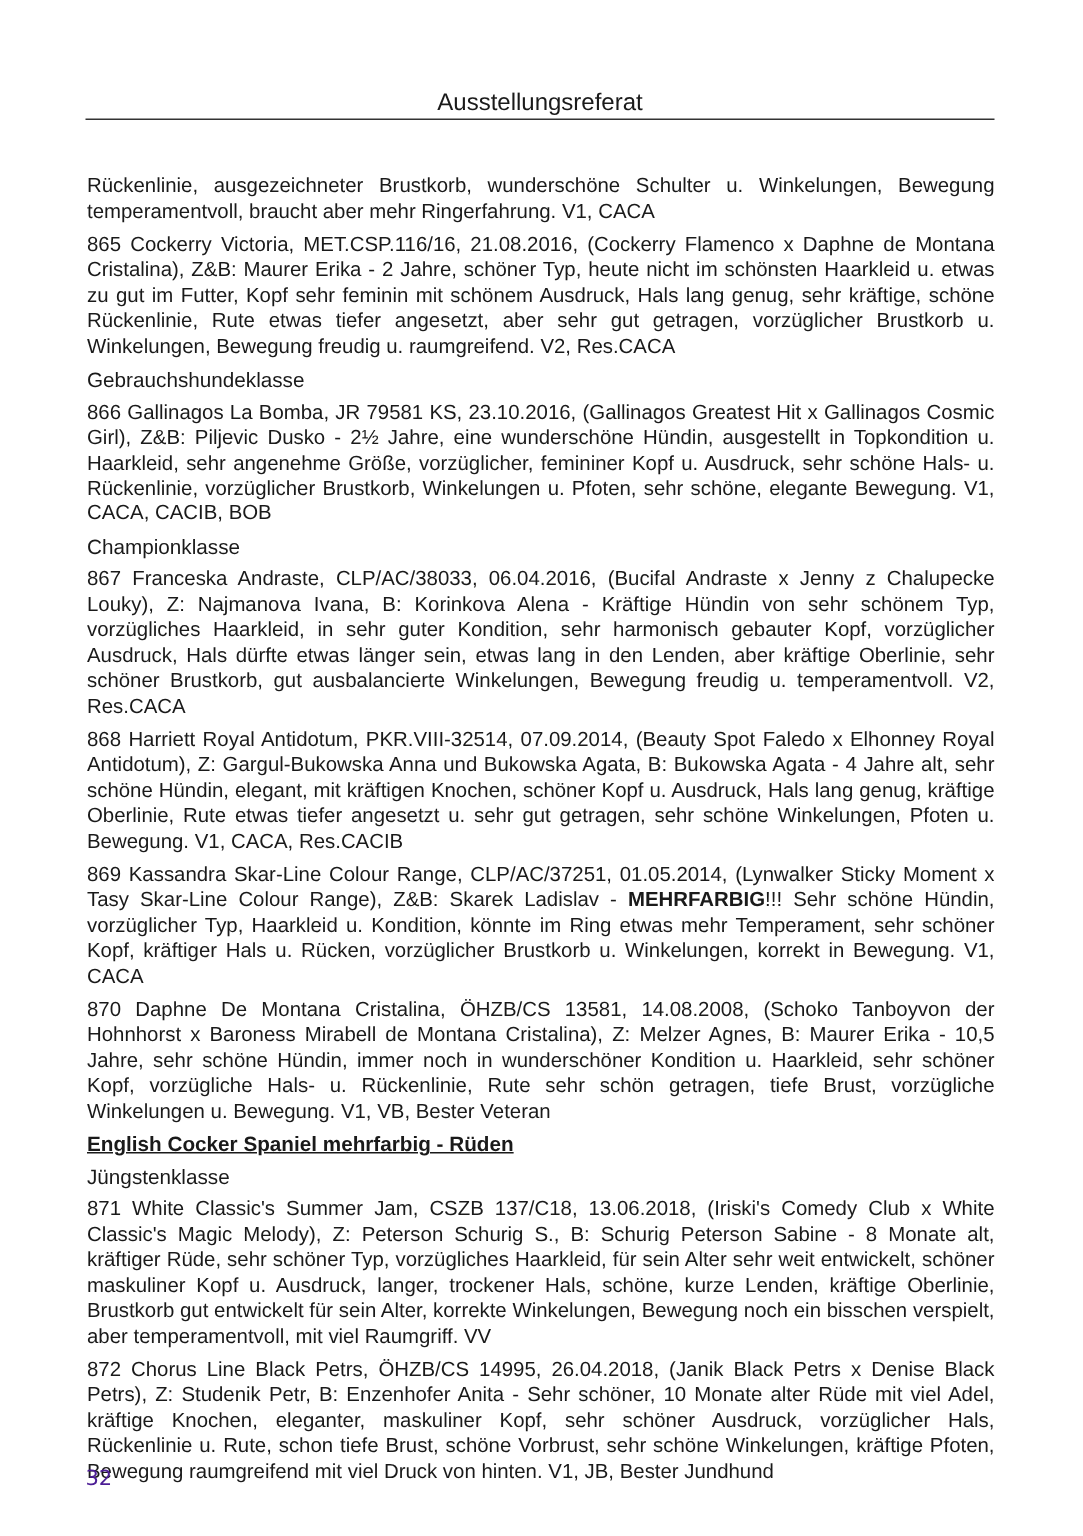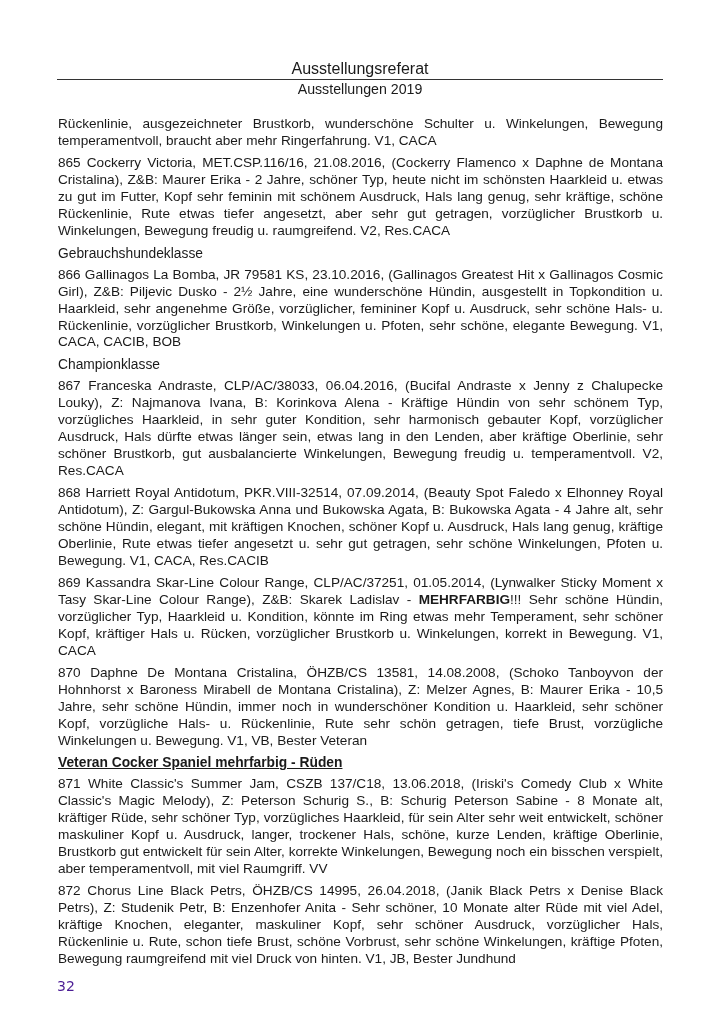--- a/index.html
+++ b/index.html
@@ -14,31 +14,31 @@
   .body h3 { margin:0 0 5px 0; font-size:13.8px; font-weight:normal; line-height:17px; }
   .body h2 { margin:0 0 5px 0; font-size:13.8px; font-weight:bold; text-decoration:underline; line-height:17px; }
   .page-num { position:absolute; left:57px; top:978px; font-family:"DejaVu Sans", sans-serif; font-size:14px; color:#4c1d95; }
 </style>
 </head>
 <body>
 
 <div class="header">
   <div class="t1">Ausstellungsreferat</div>
   <div class="rule"></div>
-  <div class="t2">Ausstellungen 2019</div>
 </div>
 
 <div class="body">
   <p>Rückenlinie, ausgezeichneter Brustkorb, wunderschöne Schulter u. Winkelungen, Bewegung temperamentvoll, braucht aber mehr Ringerfahrung. V1, CACA</p>
   <p>865 Cockerry Victoria, MET.CSP.116/16, 21.08.2016, (Cockerry Flamenco x Daphne de Montana Cristalina), Z&amp;B: Maurer Erika - 2 Jahre, schöner Typ, heute nicht im schönsten Haarkleid u. etwas zu gut im Futter, Kopf sehr feminin mit schönem Ausdruck, Hals lang genug, sehr kräftige, schöne Rückenlinie, Rute etwas tiefer angesetzt, aber sehr gut getragen, vorzüglicher Brustkorb u. Winkelungen, Bewegung freudig u. raumgreifend. V2, Res.CACA</p>
   <h3>Gebrauchshundeklasse</h3>
   <p>866 Gallinagos La Bomba, JR 79581 KS, 23.10.2016, (Gallinagos Greatest Hit x Gallinagos Cosmic Girl), Z&amp;B: Piljevic Dusko - 2½ Jahre, eine wunderschöne Hündin, ausgestellt in Topkondition u. Haarkleid, sehr angenehme Größe, vorzüglicher, femininer Kopf u. Ausdruck, sehr schöne Hals- u. Rückenlinie, vorzüglicher Brustkorb, Winkelungen u. Pfoten, sehr schöne, elegante Bewegung. V1, CACA, CACIB, BOB</p>
   <h3>Championklasse</h3>
   <p>867 Franceska Andraste, CLP/AC/38033, 06.04.2016, (Bucifal Andraste x Jenny z Chalupecke Louky), Z: Najmanova Ivana, B: Korinkova Alena - Kräftige Hündin von sehr schönem Typ, vorzügliches Haarkleid, in sehr guter Kondition, sehr harmonisch gebauter Kopf, vorzüglicher Ausdruck, Hals dürfte etwas länger sein, etwas lang in den Lenden, aber kräftige Oberlinie, sehr schöner Brustkorb, gut ausbalancierte Winkelungen, Bewegung freudig u. temperamentvoll. V2, Res.CACA</p>
   <p>868 Harriett Royal Antidotum, PKR.VIII-32514, 07.09.2014, (Beauty Spot Faledo x Elhonney Royal Antidotum), Z: Gargul-Bukowska Anna und Bukowska Agata, B: Bukowska Agata - 4 Jahre alt, sehr schöne Hündin, elegant, mit kräftigen Knochen, schöner Kopf u. Ausdruck, Hals lang genug, kräftige Oberlinie, Rute etwas tiefer angesetzt u. sehr gut getragen, sehr schöne Winkelungen, Pfoten u. Bewegung. V1, CACA, Res.CACIB</p>
   <p><span>869 Kassandra Skar-Line Colour Range, CLP/AC/37251, 01.05.2014, (Lynwalker Sticky Moment x Tasy Skar-Line Colour Range), Z&amp;B: Skarek Ladislav - </span><b>MEHRFARBIG</b><span>!!! Sehr schöne Hündin, vorzüglicher Typ, Haarkleid u. Kondition, könnte im Ring etwas mehr Temperament, sehr schöner Kopf, kräftiger Hals u. Rücken, vorzüglicher Brustkorb u. Winkelungen, korrekt in Bewegung. V1, CACA</span></p>
   <p>870 Daphne De Montana Cristalina, ÖHZB/CS 13581, 14.08.2008, (Schoko Tanboyvon der Hohnhorst x Baroness Mirabell de Montana Cristalina), Z: Melzer Agnes, B: Maurer Erika - 10,5 Jahre, sehr schöne Hündin, immer noch in wunderschöner Kondition u. Haarkleid, sehr schöner Kopf, vorzügliche Hals- u. Rückenlinie, Rute sehr schön getragen, tiefe Brust, vorzügliche Winkelungen u. Bewegung. V1, VB, Bester Veteran</p>
-  <h2>Veteran Cocker Spaniel mehrfarbig - Rüden</h2>
+  <h2>English Cocker Spaniel mehrfarbig - Rüden</h2>
+  <h3>Jüngstenklasse</h3>
   <p>871 White Classic's Summer Jam, CSZB 137/C18, 13.06.2018, (Iriski's Comedy Club x White Classic's Magic Melody), Z: Peterson Schurig S., B: Schurig Peterson Sabine - 8 Monate alt, kräftiger Rüde, sehr schöner Typ, vorzügliches Haarkleid, für sein Alter sehr weit entwickelt, schöner maskuliner Kopf u. Ausdruck, langer, trockener Hals, schöne, kurze Lenden, kräftige Oberlinie, Brustkorb gut entwickelt für sein Alter, korrekte Winkelungen, Bewegung noch ein bisschen verspielt, aber temperamentvoll, mit viel Raumgriff. VV</p>
   <p>872 Chorus Line Black Petrs, ÖHZB/CS 14995, 26.04.2018, (Janik Black Petrs x Denise Black Petrs), Z: Studenik Petr, B: Enzenhofer Anita - Sehr schöner, 10 Monate alter Rüde mit viel Adel, kräftige Knochen, eleganter, maskuliner Kopf, sehr schöner Ausdruck, vorzüglicher Hals, Rückenlinie u. Rute, schon tiefe Brust, schöne Vorbrust, sehr schöne Winkelungen, kräftige Pfoten, Bewegung raumgreifend mit viel Druck von hinten. V1, JB, Bester Jundhund</p>
 </div>
 
 <div class="page-num">32</div>
 
 </body></html>

